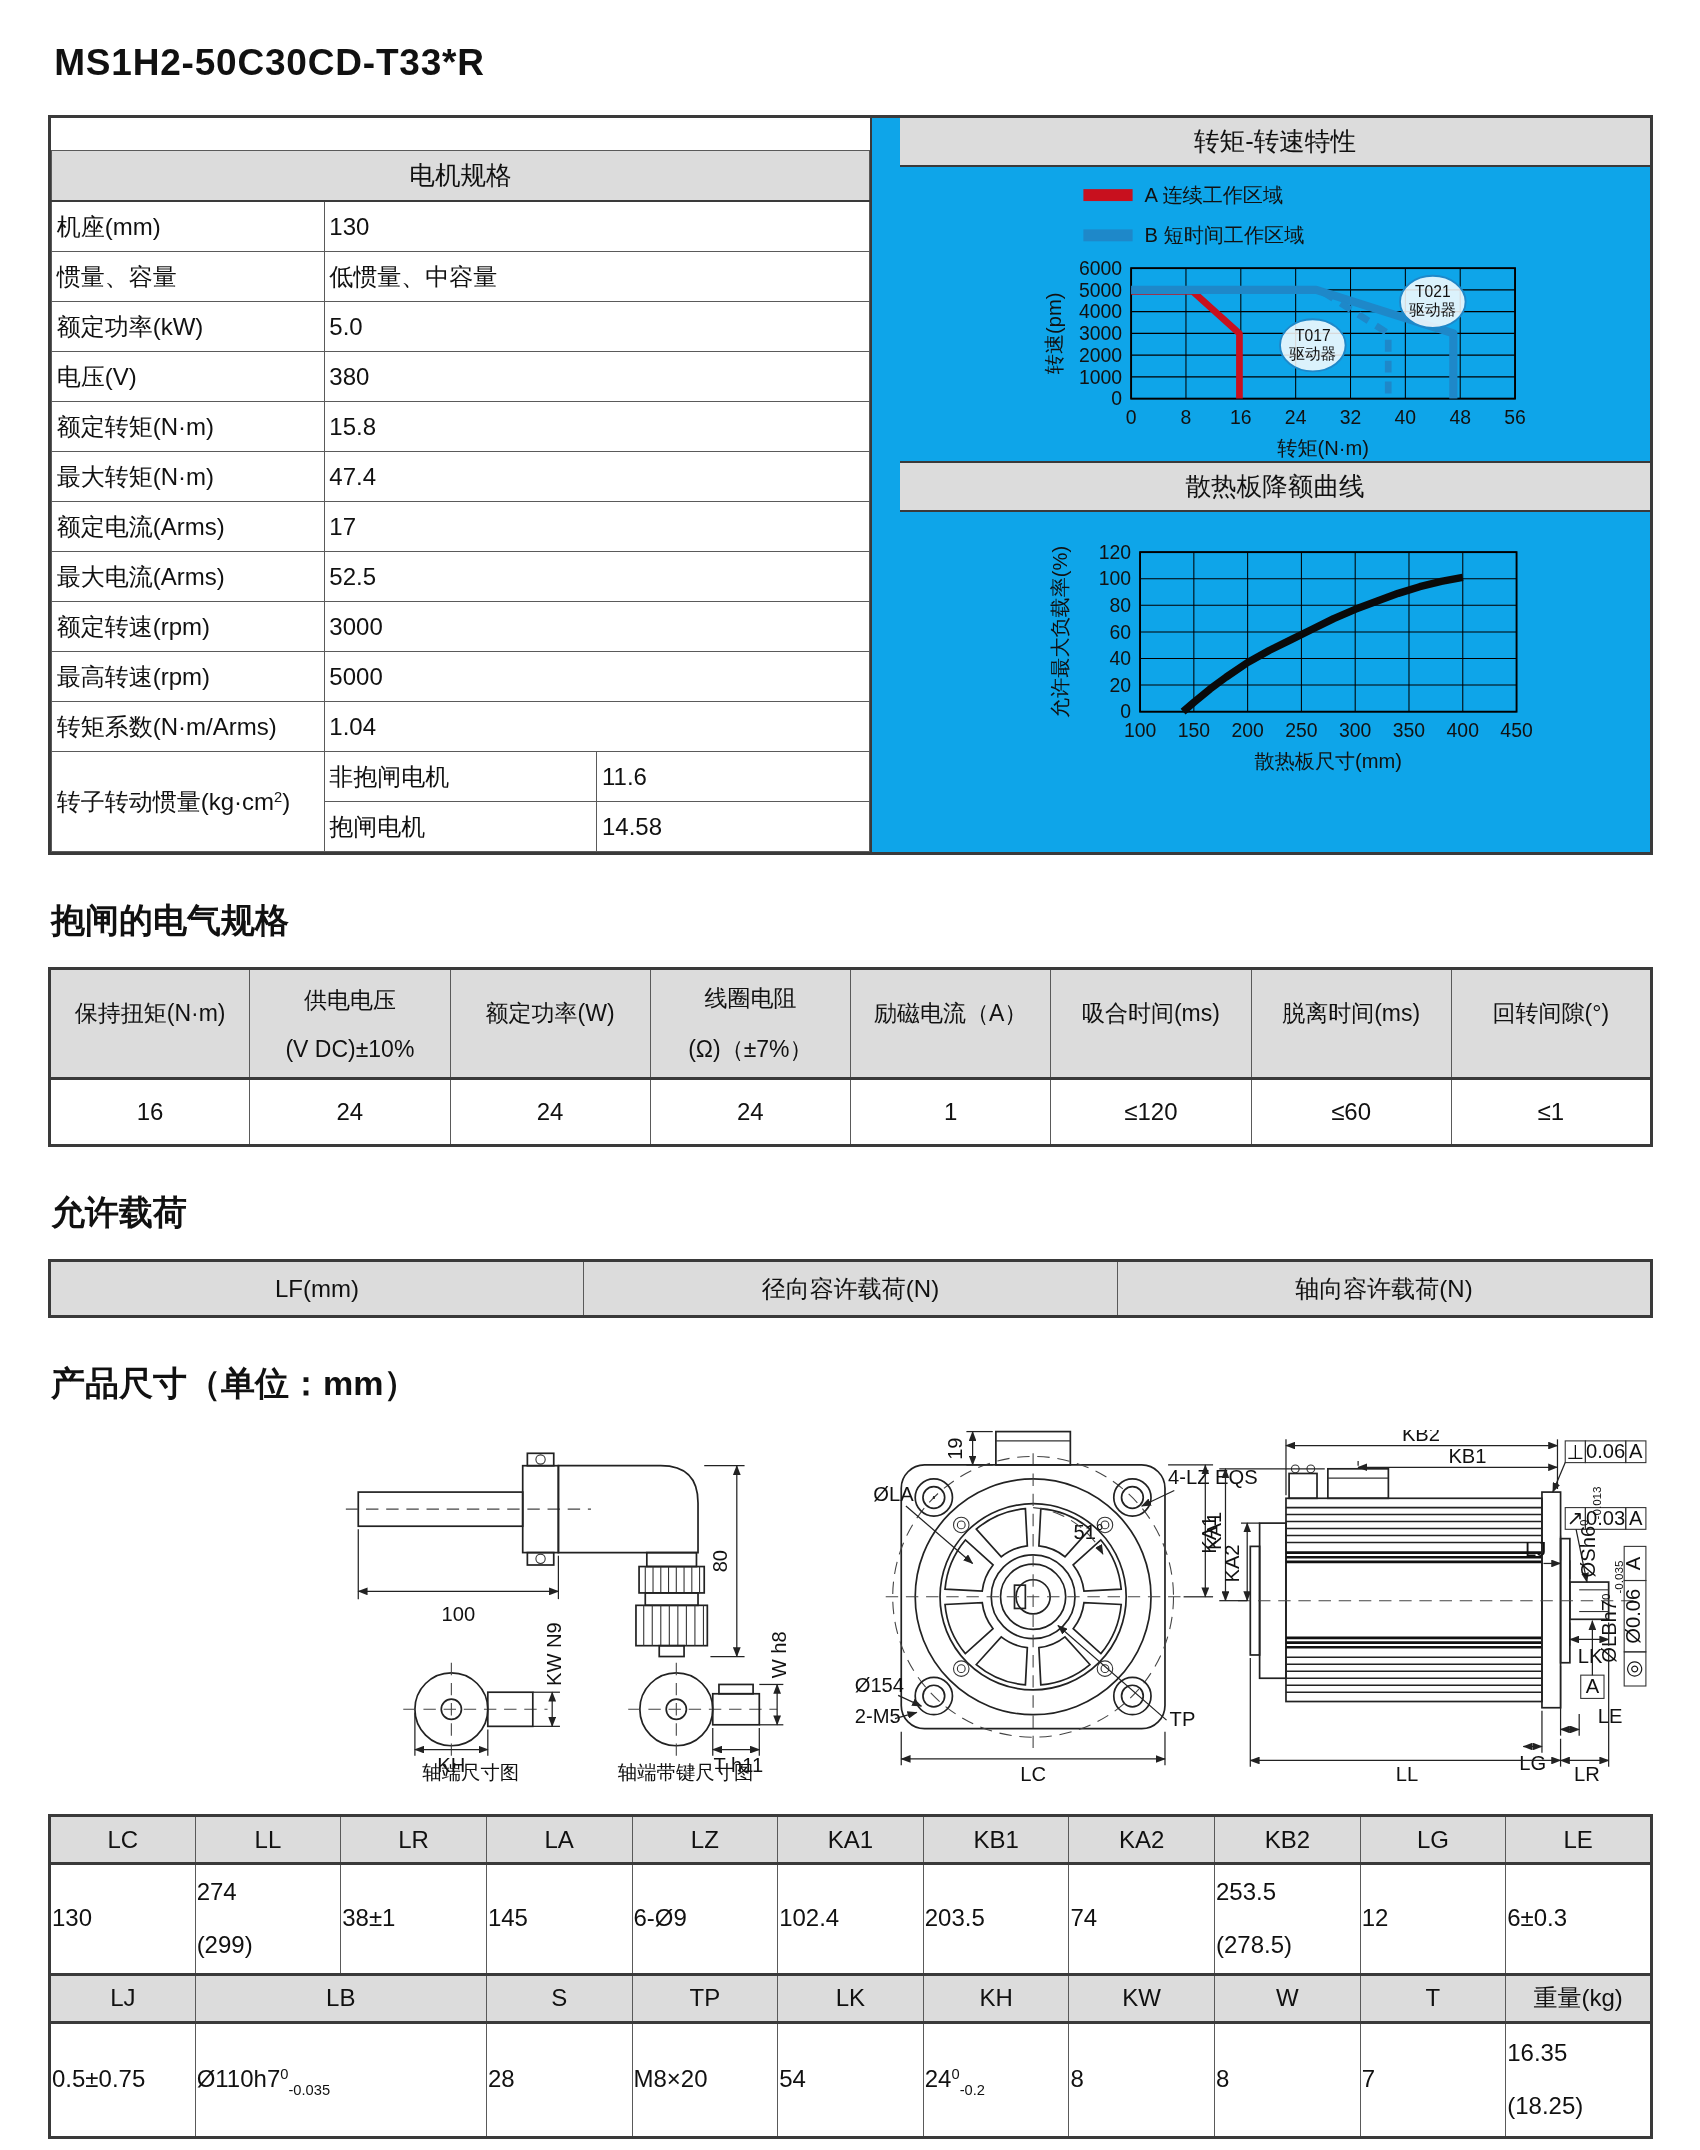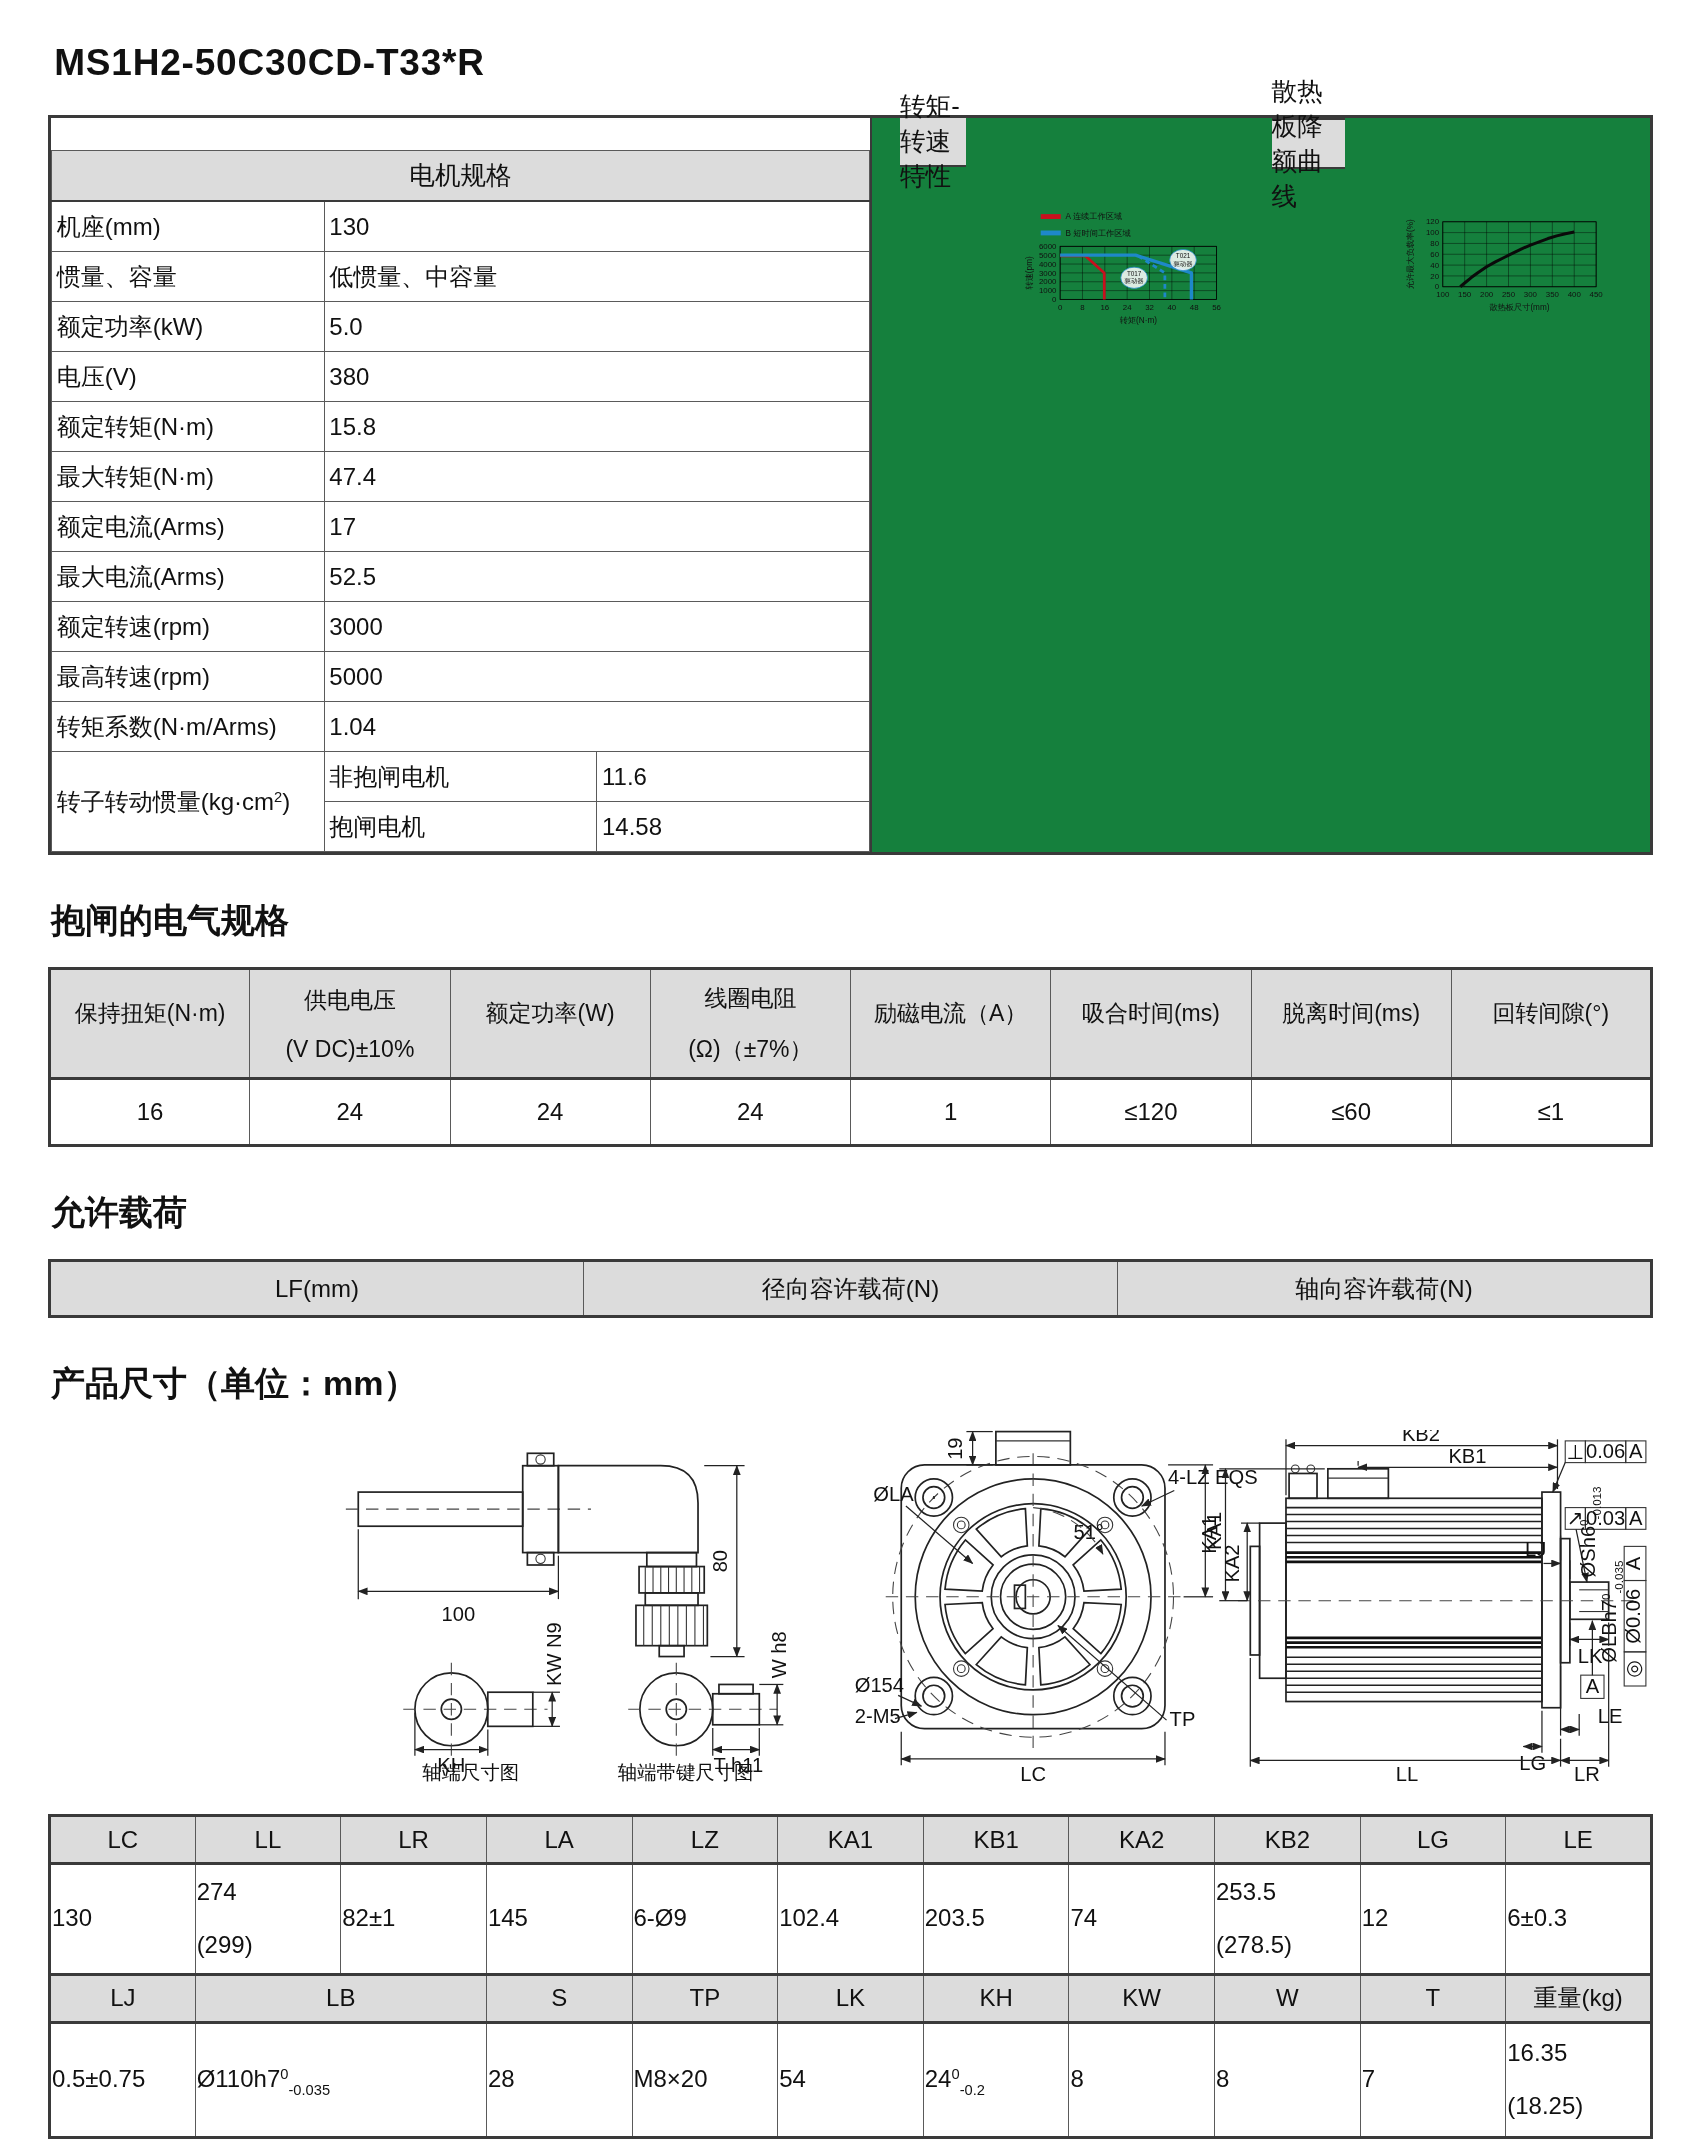--- a/index.html
+++ b/index.html
@@ -8,21 +8,21 @@
   h1.title{font-size:37px;font-weight:700;margin:20px 0 31px 6.2px;letter-spacing:0.8px;}
   h2.sec{font-size:34px;font-weight:700;margin:43px 0 23px 3.1px;}
   
   .top-wrap{display:flex;border:3.1px solid #3a3a3a;}
   table.spec{border-collapse:collapse;width:819px;table-layout:fixed;margin-top:32px;}
   table.spec td{border:1.6px solid #5a5a5a;height:49px;font-size:24px;text-align:left;padding:0 4.7px;}
   table.spec th.bandc{height:47px;background:#dcdcdc;font-size:25.6px;font-weight:400;border:1.6px solid #5a5a5a;border-bottom:2.3px solid #3a3a3a;}
   td.c-label{width:46%;}
   td.c-sub{width:28%;}
   td.c-val{width:26%;}
-  .chart-col{flex:1;display:flex;flex-direction:row;border-left:2.3px solid #3a3a3a;background:#15803d;padding-left:28px;}
+  .chart-col{flex:1;display:flex;flex-direction:column;border-left:2.3px solid #3a3a3a;background:#0ea5e9;padding-left:28px;}
   .band{height:47px;background:#dcdcdc;display:flex;align-items:center;justify-content:center;font-size:25.6px;border-bottom:2.3px solid #3a3a3a;}
   .band.mid{border-top:2.3px solid #3a3a3a;}
   svg.chart{display:block;width:100%;}
   
   table.brake{border-collapse:collapse;width:100%;table-layout:fixed;border:3.1px solid #3a3a3a;}
   table.brake th{height:107px;background:#dcdcdc;font-weight:400;font-size:23px;border:1.6px solid #5a5a5a;border-bottom:3.1px solid #3a3a3a;padding:0 3.1px;}
   table.brake td{height:62px;font-size:24px;text-align:center;border:1.6px solid #5a5a5a;}
   table.brake th .l2{margin-top:20px;}
   
   table.load{border-collapse:collapse;width:100%;table-layout:fixed;border:3.1px solid #3a3a3a;margin-top:12px;}
@@ -589,21 +589,21 @@
           <th>KB1</th>
           <th>KA2</th>
           <th>KB2</th>
           <th>LG</th>
           <th>LE</th>
     </tr>
     <tr>
       <td class="d1">130</td>
           <td class="d1">274
 (299)</td>
-          <td class="d1">82±1</td>
+          <td class="d1">38±1</td>
           <td class="d1">145</td>
           <td class="d1">6-Ø9</td>
           <td class="d1">102.4</td>
           <td class="d1">203.5</td>
           <td class="d1">74</td>
           <td class="d1">253.5
 (278.5)</td>
           <td class="d1">12</td>
           <td class="d1">6±0.3</td>
     </tr>

